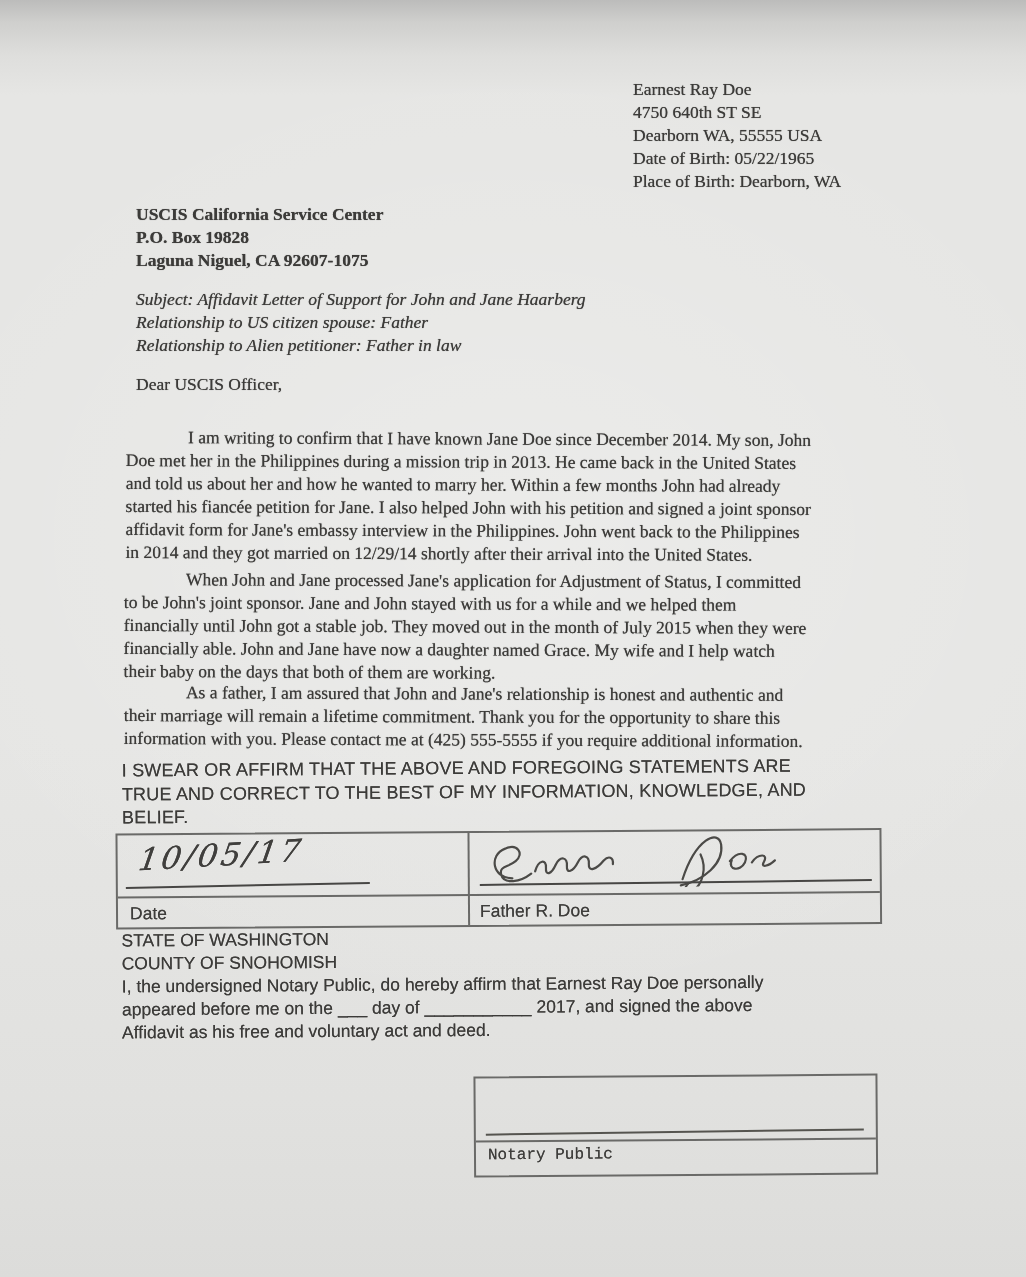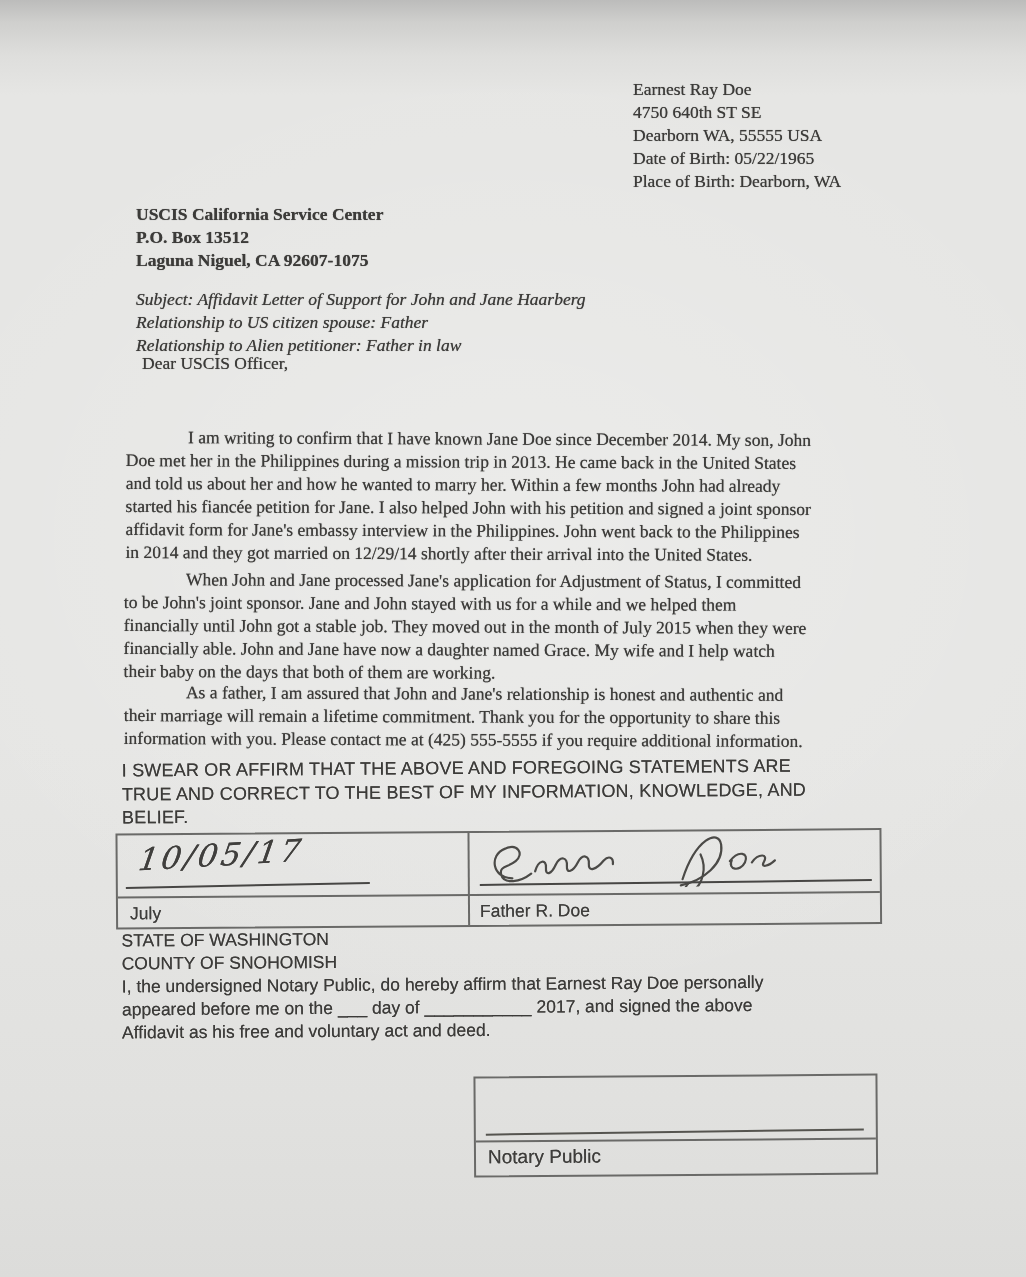--- a/index.html
+++ b/index.html
@@ -29,21 +29,21 @@
   .sans{
     font-family:"Liberation Sans", sans-serif;
     text-shadow:0 0 0.6px rgba(58,57,55,0.8);
   }
   .multiline{white-space:pre-line;}
   .abs{position:absolute;}
 
   .sender{left:633px;top:78px;width:300px;}
   .recipient{left:136px;top:203px;width:420px;font-weight:bold;}
   .subject{left:136px;top:288px;width:560px;font-style:italic;}
-  .salutation{left:136px;top:352px;width:300px;margin-left:6px;}
+  .salutation{left:136px;top:373px;width:300px;}
 
   .bodycopy{width:800px;transform:rotate(0.25deg);transform-origin:left top;}
   .p1{left:126px;top:426px;text-indent:62px;}
   .p2{left:124px;top:568px;text-indent:62px;}
   .p3{left:124px;top:681px;text-indent:62px;}
 
   .bottom-tilt{transform:rotate(-0.4deg);transform-origin:60px 80%;}
 
   .affirmation{
     left:122px;top:759px;width:770px;
@@ -103,36 +103,36 @@
   }
   .notary-underline{
     position:absolute;left:10px;top:54px;width:378px;height:0;
     border-top:2px solid #55544f;transform:rotate(-0.4deg);
   }
   .notary-row-divider{
     position:absolute;left:0;top:62px;width:100%;height:0;
     border-top:2px solid var(--line);
   }
   .notary-label{
-    position:absolute;left:12px;top:68px;font-size:19px;color:#3e3d3b;
+    position:absolute;left:12px;top:68px;font-size:16px;color:#3e3d3b;font-family:Liberation Mono, monospace;
   }
 </style>
 </head>
 <body>
 
 <div class="paper">
 
   <div class="abs serif multiline sender">Earnest Ray Doe
 4750 640th ST SE
 Dearborn WA, 55555 USA
 Date of Birth: 05/22/1965
 Place of Birth: Dearborn, WA</div>
 
   <div class="abs serif multiline recipient">USCIS California Service Center
-P.O. Box 13512
+P.O. Box 19828
 Laguna Niguel, CA 92607-1075</div>
 
   <div class="abs serif multiline subject">Subject: Affidavit Letter of Support for John and Jane Haarberg
 Relationship to US citizen spouse: Father
 Relationship to Alien petitioner: Father in law</div>
 
   <div class="abs serif salutation">Dear USCIS Officer,</div>
 
   <div class="abs serif multiline bodycopy p1">I am writing to confirm that I have known Jane Doe since December 2014. My son, John
 Doe met her in the Philippines during a mission trip in 2013. He came back in the United States
@@ -167,21 +167,21 @@
         <path d="M36,44 C16,43 13,20 30,14 C43,9 49,20 40,27 C32,33 23,31 25,40 C27,50 44,48 55,40"></path>
         <path d="M59,38 C63,26 71,26 70,35 C69,43 75,42 80,32 C85,23 92,25 91,34 C90,42 97,40 102,31 C107,22 114,24 113,33 C112,41 120,39 128,30 C133,25 138,27 137,34"></path>
         <path d="M206,52 C221,12 244,3 246,19 C248,38 227,54 204,58"></path>
         <path d="M225,28 C231,42 226,58 215,65 C209,68 206,61 212,56"></path>
         <path d="M254,36 C263,25 274,28 269,38 C264,47 251,45 256,35"></path>
         <path d="M276,38 C283,29 293,30 288,38 C284,44 292,43 299,37"></path>
       </svg>
     </div>
     <div class="hw-underline-right"></div>
 
-    <div class="sans sig-label date">July</div>
+    <div class="sans sig-label date">Date</div>
     <div class="sans sig-label name">Father R. Doe</div>
   </div>
 
   <div class="abs sans notary-text bottom-tilt">
     <div>STATE OF WASHINGTON</div>
     <div>COUNTY OF SNOHOMISH</div>
     <div class="multiline">I, the undersigned Notary Public, do hereby affirm that Earnest Ray Doe personally
 appeared before me on the ___ day of ___________ 2017, and signed the above
 Affidavit as his free and voluntary act and deed.</div>
   </div>

